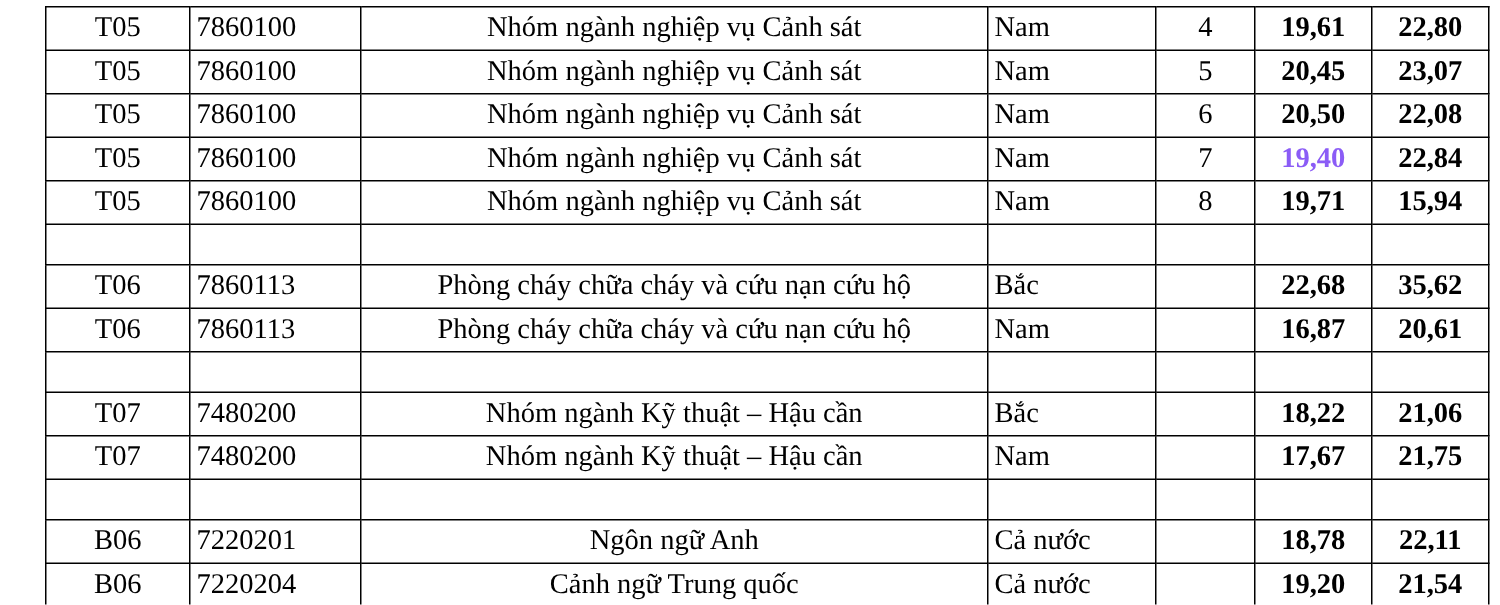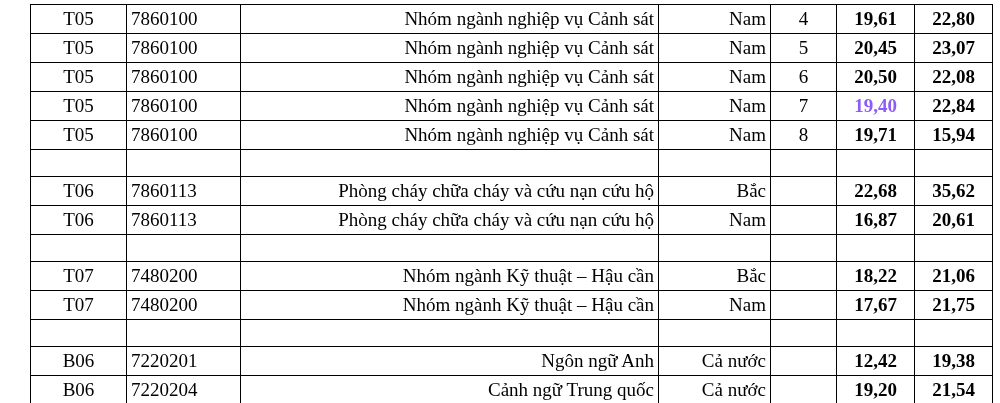--- a/index.html
+++ b/index.html
@@ -41,22 +41,22 @@
   col.c-code   { width: 96px; }
   col.c-major { width: 114px; }
   col.c-name  { width: 418px; }
   col.c-region{ width: 112px; }
   col.c-group { width: 66px; }
   col.c-s1    { width: 78px; }
   col.c-s2    { width: 78px; }
 
   td.code   { text-align: center; }
   td.major  { text-align: left; }
-  td.name   { text-align: right; padding-left: 10px; }
-  td.region { text-align: right; }
+  td.name   { text-align: center; padding-left: 10px; }
+  td.region { text-align: left; }
   td.group  { text-align: center; }
   td.score  { text-align: center; font-weight: bold; padding-right: 8px; }
 
   tr.spacer td {
     height: 25px;
     border-left: 1px solid #000000;
     border-right: 1px solid #000000;
     border-top: 1px solid #000000;
     border-bottom: 1px solid #000000;
   }
@@ -184,22 +184,22 @@
           <td class="group">&nbsp;</td>
           <td class="score">&nbsp;</td>
           <td class="score">&nbsp;</td>
         </tr>
         <tr>
           <td class="code">B06</td>
           <td class="major">7220201</td>
           <td class="name">Ngôn ngữ Anh</td>
           <td class="region">Cả nước</td>
           <td class="group">&nbsp;</td>
-          <td class="score">12,42</td>
-          <td class="score">19,38</td>
+          <td class="score">18,78</td>
+          <td class="score">22,11</td>
         </tr>
         <tr>
           <td class="code">B06</td>
           <td class="major">7220204</td>
           <td class="name">Cảnh ngữ Trung quốc</td>
           <td class="region">Cả nước</td>
           <td class="group">&nbsp;</td>
           <td class="score">19,20</td>
           <td class="score">21,54</td>
         </tr>

